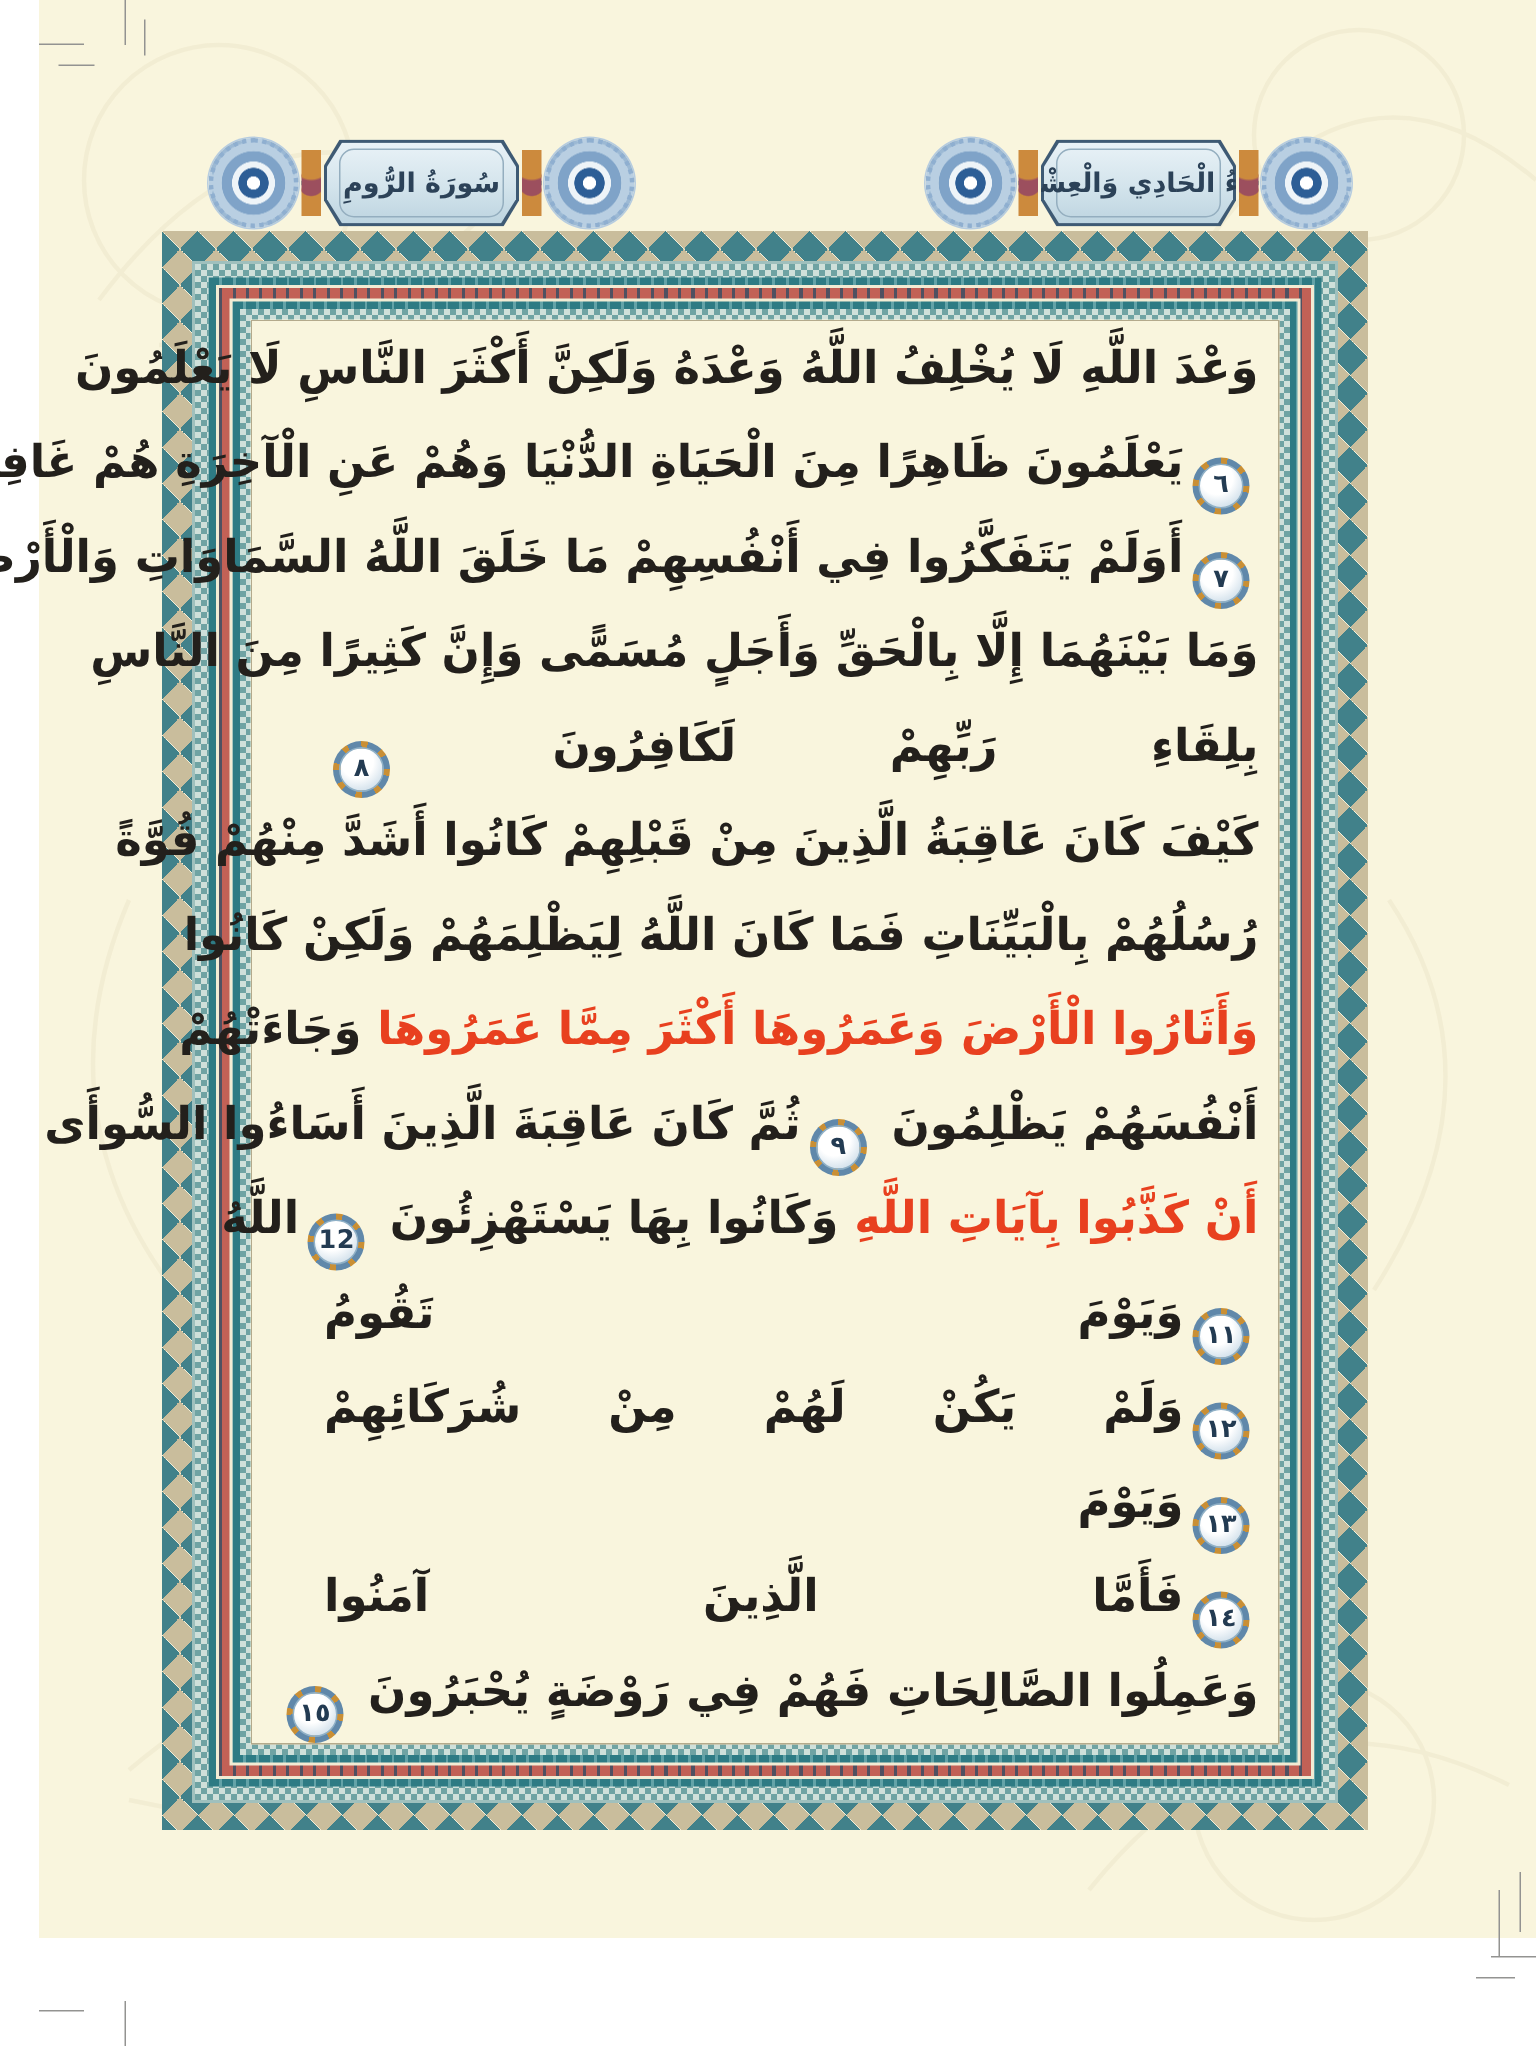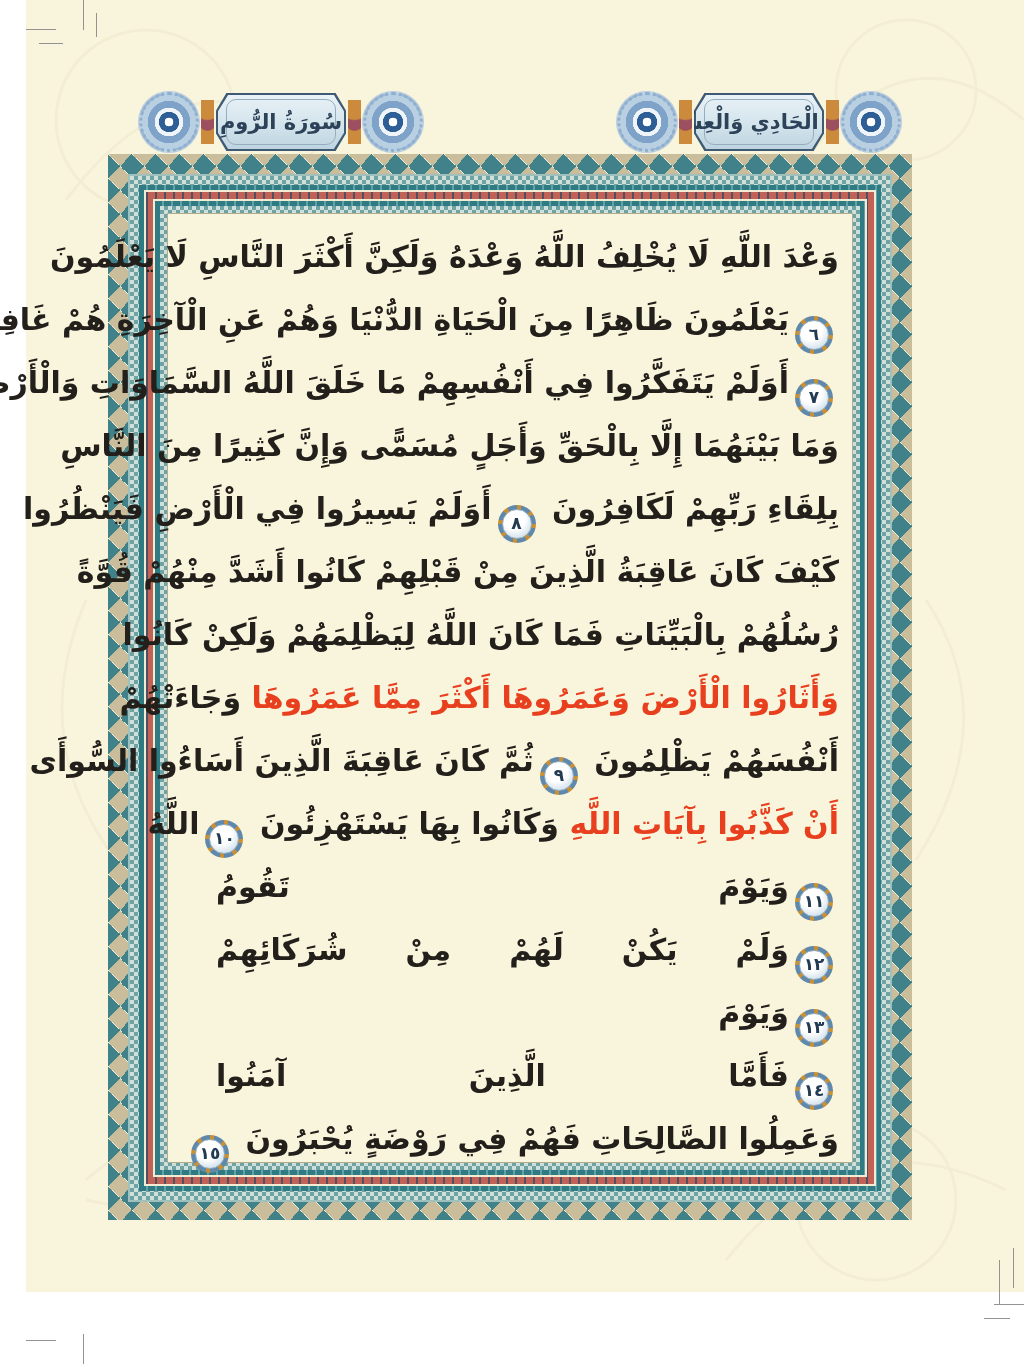--- a/index.html
+++ b/index.html
@@ -48,21 +48,21 @@
   .cartouche .c-fill{
     position:absolute;inset:2px;
     clip-path:polygon(8% 0,92% 0,100% 30%,100% 70%,92% 100%,8% 100%,0 70%,0 30%);
     background:linear-gradient(180deg,#e9f2f7 0%,#d3e4ec 55%,#bdd4e0 100%);
   }
   .cartouche .c-line{
     position:absolute;inset:6px 10px;border:1px solid #94aebf;border-radius:10px;
   }
   .cartouche .c-text{
     position:absolute;inset:0;display:flex;align-items:center;justify-content:center;
-    font-size:21px;font-weight:bold;color:#2c4258;direction:rtl;white-space:nowrap;
+    font-size:18px;font-weight:bold;color:#2c4258;direction:rtl;white-space:nowrap;
   }
   
   .ornament-band{
     position:absolute;left:82px;top:154px;width:804px;height:1066px;
     background:
       repeating-conic-gradient(from 45deg,#41818a 0 25%,transparent 0 50%) 0 0/24px 24px,
       repeating-conic-gradient(from 45deg,#c9bd9c 0 25%,transparent 0 50%) 12px 12px/24px 24px,
       #f4efd8;
   }
   .frame-b1{position:absolute;left:104px;top:176px;width:760px;height:1024px;
@@ -78,21 +78,21 @@
       #c26156;}
   .frame-b5{position:absolute;inset:7px;background:#f2ecd4;}
   .frame-b6{position:absolute;inset:2px;
     background:repeating-linear-gradient(90deg,#2e7b84 0 7px,#63a3a8 7px 9px);}
   .frame-b7{position:absolute;inset:5px;
     background:repeating-conic-gradient(#6fa3a3 0 25%,#cfe0da 0 50%) 0 0/8px 8px;}
   .frame-inner{position:absolute;inset:7px;background:#f9f5dd;
     box-shadow:inset 0 0 0 1px #b4aa8c;}
   
   .text-area{
-    position:absolute;inset:0;padding:12px 14px;direction:rtl;
+    position:absolute;inset:0;padding:1px 14px;direction:rtl;
     color:#23201c;
     margin-left:35px;
   }
   .qline{
     height:63px;line-height:63px;
     text-align:justify;text-align-last:justify;text-justify:inter-word;
     font-size:30px;font-weight:bold;white-space:nowrap;
     letter-spacing:.2px;
   }
   .seg.red{color:#e8401f;}
@@ -163,29 +163,29 @@
                       <div class="qline"><span class="seg">وَعْدَ اللَّهِ لَا يُخْلِفُ اللَّهُ وَعْدَهُ وَلَكِنَّ أَكْثَرَ النَّاسِ لَا يَعْلَمُونَ</span> </div>
                       <div class="qline"><span class="vmed">
                           <span class="vnum">٦</span>
                         </span><span class="seg">يَعْلَمُونَ ظَاهِرًا مِنَ الْحَيَاةِ الدُّنْيَا وَهُمْ عَنِ الْآخِرَةِ هُمْ غَافِلُونَ</span> </div>
                       <div class="qline"><span class="vmed">
                           <span class="vnum">٧</span>
                         </span><span class="seg">أَوَلَمْ يَتَفَكَّرُوا فِي أَنْفُسِهِمْ مَا خَلَقَ اللَّهُ السَّمَاوَاتِ وَالْأَرْضَ</span> </div>
                       <div class="qline"><span class="seg">وَمَا بَيْنَهُمَا إِلَّا بِالْحَقِّ وَأَجَلٍ مُسَمًّى وَإِنَّ كَثِيرًا مِنَ النَّاسِ</span> </div>
                       <div class="qline"><span class="seg">بِلِقَاءِ رَبِّهِمْ لَكَافِرُونَ</span> <span class="vmed">
                           <span class="vnum">٨</span>
-                        </span><span class="seg">أَوَلَمْ يَسِيرُوا فِي الْأَرْضِ فَيَنْظُرُوا</span> </div>
+                        </span> </div>
                       <div class="qline"><span class="seg">كَيْفَ كَانَ عَاقِبَةُ الَّذِينَ مِنْ قَبْلِهِمْ كَانُوا أَشَدَّ مِنْهُمْ قُوَّةً</span> </div>
                       <div class="qline"><span class="seg">رُسُلُهُمْ بِالْبَيِّنَاتِ فَمَا كَانَ اللَّهُ لِيَظْلِمَهُمْ وَلَكِنْ كَانُوا</span> </div>
                       <div class="qline"><span class="seg red">وَأَثَارُوا الْأَرْضَ وَعَمَرُوهَا أَكْثَرَ مِمَّا عَمَرُوهَا </span> <span class="seg">وَجَاءَتْهُمْ</span> </div>
                       <div class="qline"><span class="seg">أَنْفُسَهُمْ يَظْلِمُونَ</span> <span class="vmed">
                           <span class="vnum">٩</span>
                         </span><span class="seg">ثُمَّ كَانَ عَاقِبَةَ الَّذِينَ أَسَاءُوا السُّوأَى</span> </div>
                       <div class="qline"><span class="seg red">أَنْ كَذَّبُوا بِآيَاتِ اللَّهِ </span> <span class="seg">وَكَانُوا بِهَا يَسْتَهْزِئُونَ</span> <span class="vmed">
-                          <span class="vnum">١٠</span>
+                          <span class="vnum">12</span>
                         </span><span class="seg">اللَّهُ</span> </div>
                       <div class="qline"> <span class="vmed">
                           <span class="vnum">١١</span>
                         </span><span class="seg">وَيَوْمَ تَقُومُ</span> </div>
                       <div class="qline"> <span class="vmed">
                           <span class="vnum">١٢</span>
                         </span><span class="seg">وَلَمْ يَكُنْ لَهُمْ مِنْ شُرَكَائِهِمْ</span> </div>
                       <div class="qline"> <span class="vmed">
                           <span class="vnum">١٣</span>
                         </span><span class="seg">وَيَوْمَ</span> </div>

